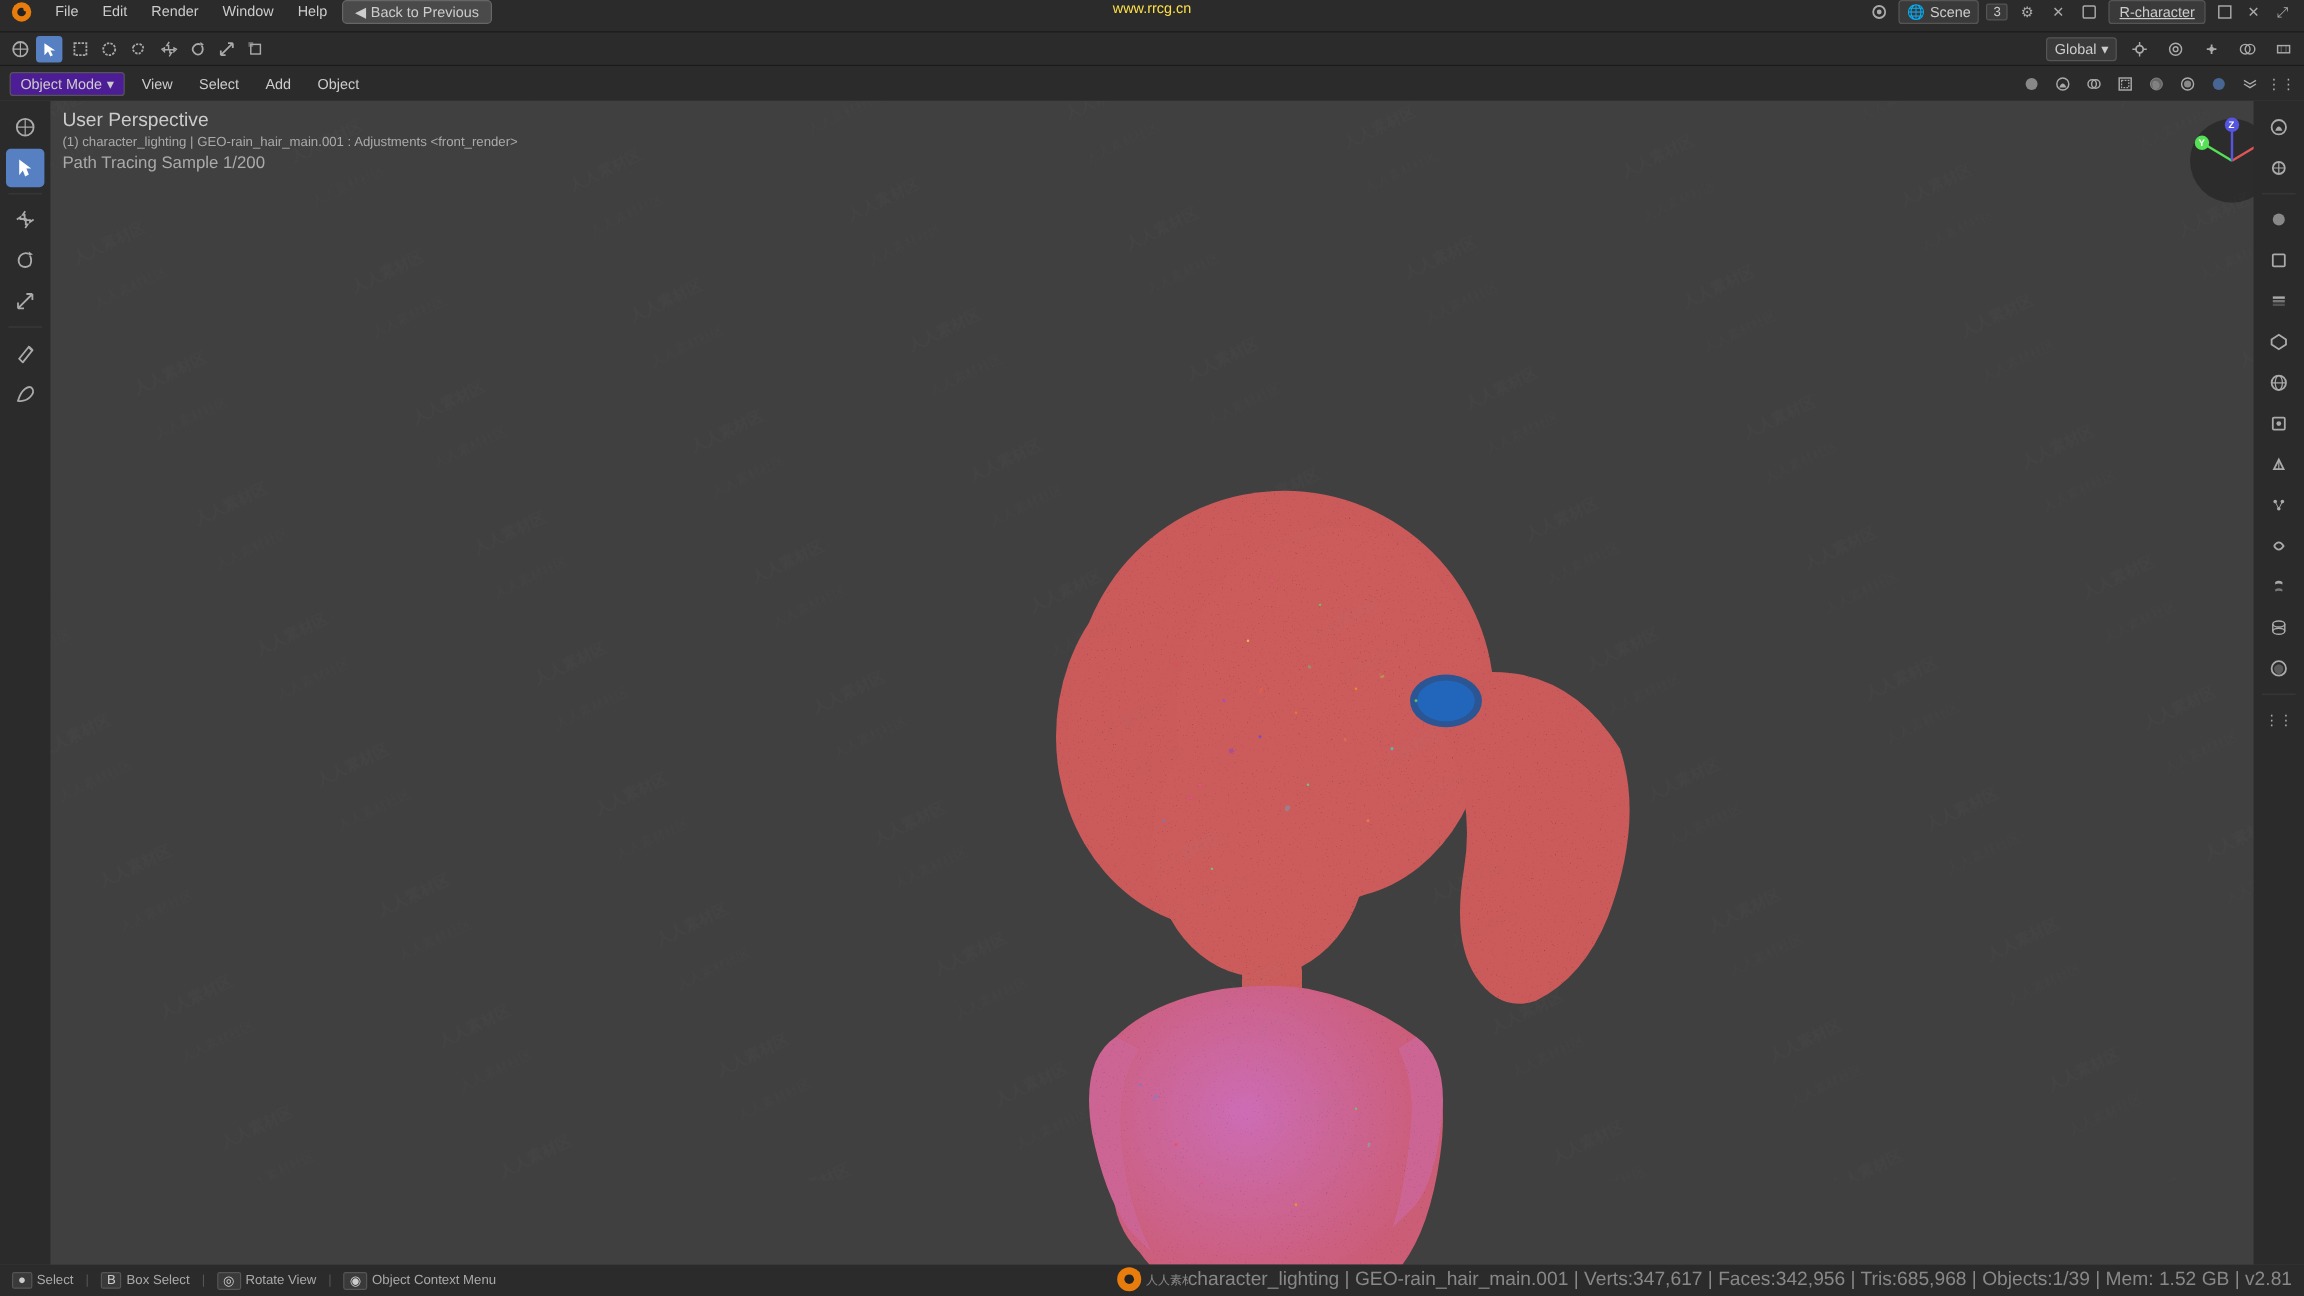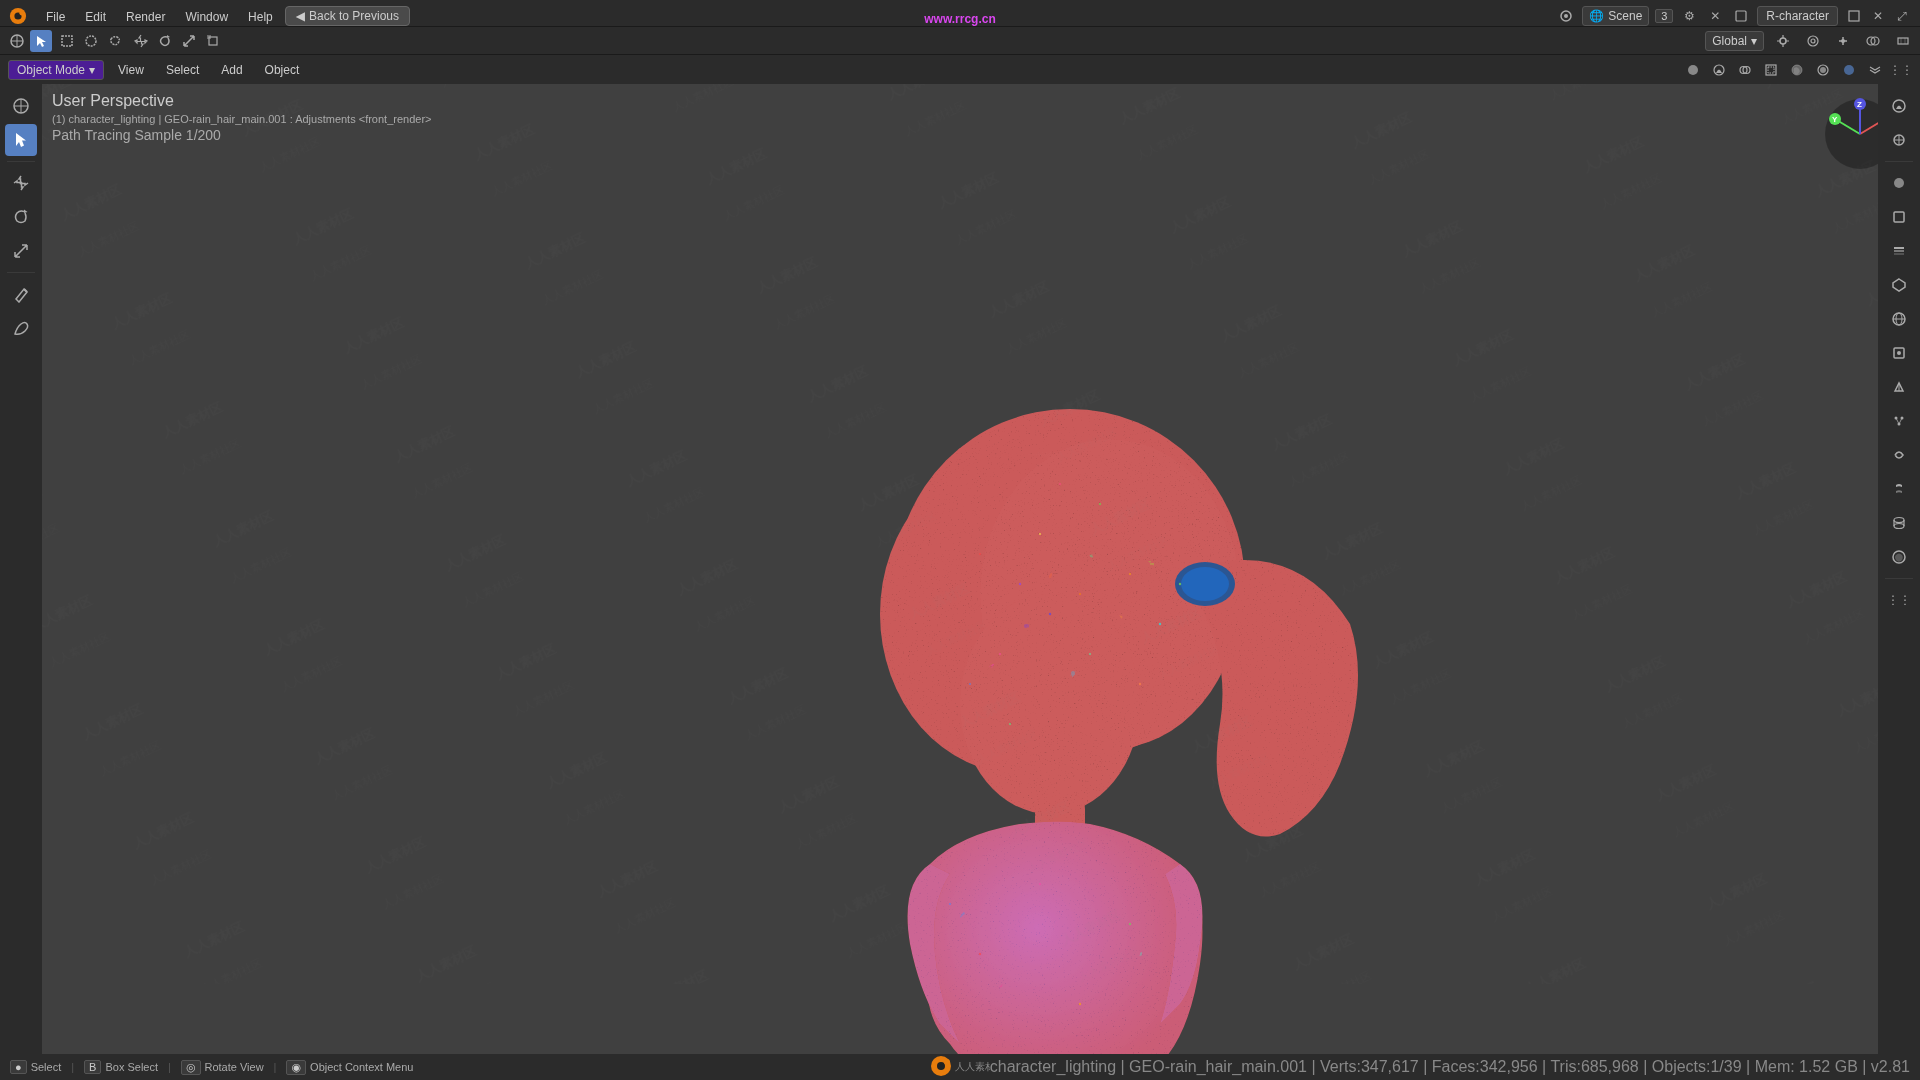--- a/index.html
+++ b/index.html
@@ -13,21 +13,21 @@
       overflow: hidden;
       position: relative;
     }
 
     
     #top-menu {
       width: 100%;
       height: 26px;
       background: #2b2b2b;
       display: flex;
-      align-items: flex-end;
+      align-items: flex-start;
       padding: 0 8px;
       gap: 4px;
       position: relative;
       z-index: 100;
     }
     .blender-logo {
       width: 20px;
       height: 20px;
       margin-right: 6px;
       display: flex;
@@ -52,23 +52,22 @@
       display: flex;
       align-items: center;
       gap: 4px;
       font-size: 12px;
     }
 
     .url-bar {
       position: absolute;
       left: 50%;
       transform: translateX(-50%);
-      color: #d946ef;
+      color: #fde047;
       font-size: 12px;
-      font-weight: bold;
     }
 
     .top-right-controls {
       margin-left: auto;
       display: flex;
       align-items: center;
       gap: 6px;
     }
     .scene-selector {
       display: flex;
@@ -79,20 +78,21 @@
       border-radius: 3px;
       padding: 2px 6px;
       cursor: pointer;
     }
     .render-name {
       background: #3a3a3a;
       border: 1px solid #555;
       border-radius: 3px;
       padding: 2px 8px;
       cursor: pointer;
+      text-decoration: underline;
     }
     .icon-btn {
       width: 20px;
       height: 20px;
       display: flex;
       align-items: center;
       justify-content: center;
       cursor: pointer;
       border-radius: 3px;
       color: #aaa;

